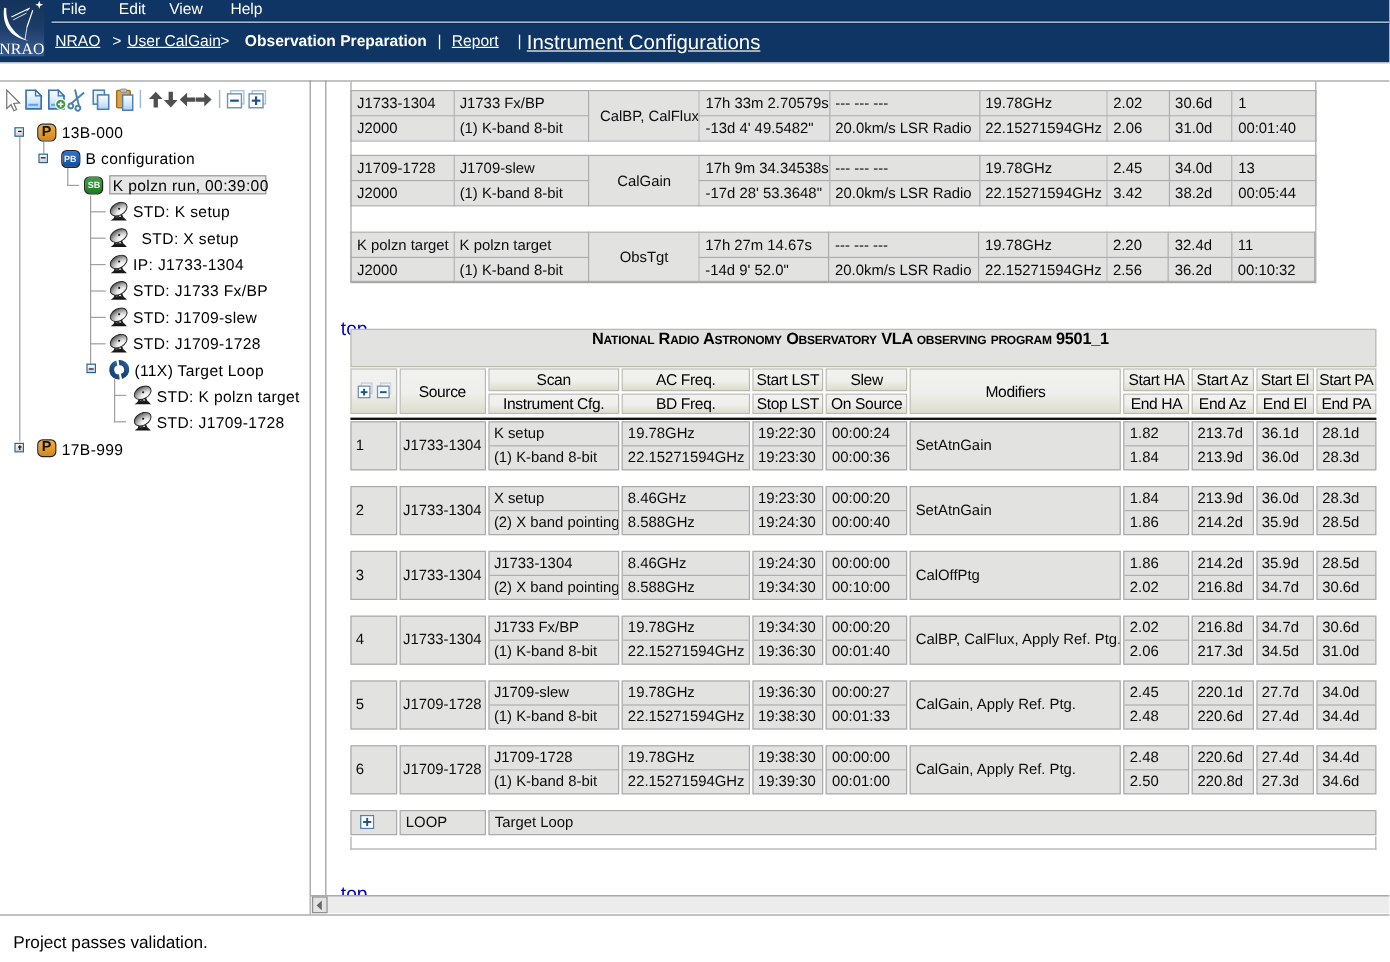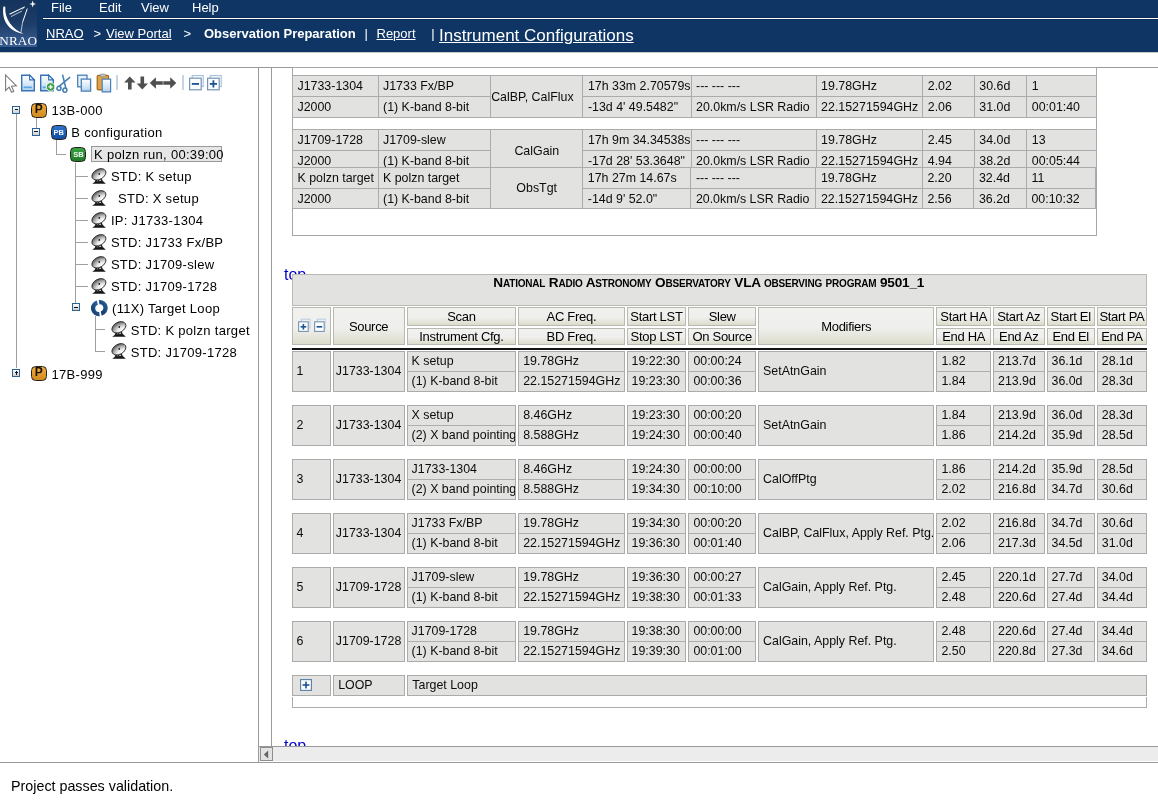--- a/index.html
+++ b/index.html
@@ -52,21 +52,21 @@
 </svg>
 <div class="abs" style="left:51px;top:-0.5px;font-size:13px;color:#fff">File</div>
 <div class="abs" style="left:99px;top:-0.5px;font-size:13px;color:#fff">Edit</div>
 <div class="abs" style="left:141px;top:-0.5px;font-size:13px;color:#fff">View</div>
 <div class="abs" style="left:192px;top:-0.5px;font-size:13px;color:#fff">Help</div>
 <div class="abs" style="left:43px;top:16.6px;width:1115px;height:1px;background:#0a2c55"></div>
 <div class="abs" style="left:43px;top:17.6px;width:1115px;height:1.4px;background:#fff"></div>
 <div class="abs" style="left:43px;top:19px;width:1115px;height:1px;background:#0a2c55"></div>
 <div class="abs" style="left:46px;top:26.3px;font-size:13px;color:#fff"><u>NRAO</u></div>
 <div class="abs" style="left:93.5px;top:26.3px;font-size:13px;color:#fff">&gt;</div>
-<div class="abs" style="left:106px;top:26.3px;font-size:13px;color:#fff"><u>View Portal</u></div>
+<div class="abs" style="left:106px;top:26.3px;font-size:13px;color:#fff"><u>User CalGain</u></div>
 <div class="abs" style="left:183.5px;top:26.3px;font-size:13px;color:#fff">&gt;</div>
 <div class="abs" style="left:204px;top:26.3px;font-size:13px;color:#fff"><b>Observation Preparation</b></div>
 <div class="abs" style="left:364.5px;top:26.3px;font-size:13px;color:#fff">|</div>
 <div class="abs" style="left:376.5px;top:26.3px;font-size:13px;color:#fff"><u>Report</u></div>
 <div class="abs" style="left:431.3px;top:26.3px;font-size:13px;color:#fff">|</div>
 <div class="abs" style="left:439px;top:26.3px;font-size:17px;color:#fff"><u>Instrument Configurations</u></div>
 <div class="abs" style="left:0;top:51.5px;width:1158px;height:1.6px;background:#c9c9c9"></div>
 <div class="hline" style="left:0;top:66.6px;width:1158px;height:1.1px"></div>
 <div class="vline" style="left:258px;top:66.6px;width:1.1px;height:695px"></div>
 <div class="vline" style="left:271.2px;top:66.6px;width:1.1px;height:679.6px"></div>
@@ -330,21 +330,21 @@
       <col style="width:125px">
       <col style="width:106.6px">
       <col style="width:51.5px">
       <col style="width:52.5px">
       <col style="width:69.4px">
     </colgroup>
 <tbody>
       <tr style="height:20.7px">
 <td>J1733-1304</td>
 <td>J1733 Fx/BP</td>
-<td rowspan="2" style="text-align:left;padding-left:0">CalBP, CalFlux</td>
+<td rowspan="2" style="text-align:right;padding-left:0">CalBP, CalFlux</td>
 <td>17h 33m 2.70579s</td>
 <td>--- --- ---</td>
 <td>19.78GHz</td>
 <td>2.02</td>
 <td>30.6d</td>
 <td>1</td>
 </tr>
       <tr style="height:20.7px">
 <td>J2000</td>
 <td>(1) K-band 8-bit</td>
@@ -380,27 +380,27 @@
 <td>2.45</td>
 <td>34.0d</td>
 <td>13</td>
 </tr>
       <tr style="height:20.7px">
 <td>J2000</td>
 <td>(1) K-band 8-bit</td>
 <td>-17d 28' 53.3648"</td>
 <td>20.0km/s LSR Radio</td>
 <td>22.15271594GHz</td>
-<td>4.94</td>
+<td>3.42</td>
 <td>38.2d</td>
 <td>00:05:44</td>
 </tr>
     </tbody>
   </table>
-<table class="dtbl" style="position:absolute;left:292px;top:167px;border-collapse:collapse;table-layout:fixed;width:786px">
+<table class="dtbl" style="position:absolute;left:292px;top:193px;border-collapse:collapse;table-layout:fixed;width:786px">
 <colgroup>
       <col style="width:85.5px">
       <col style="width:112.6px">
       <col style="width:92.2px">
       <col style="width:108.1px">
       <col style="width:125px">
       <col style="width:106.6px">
       <col style="width:51.5px">
       <col style="width:52.5px">
       <col style="width:69.4px">

